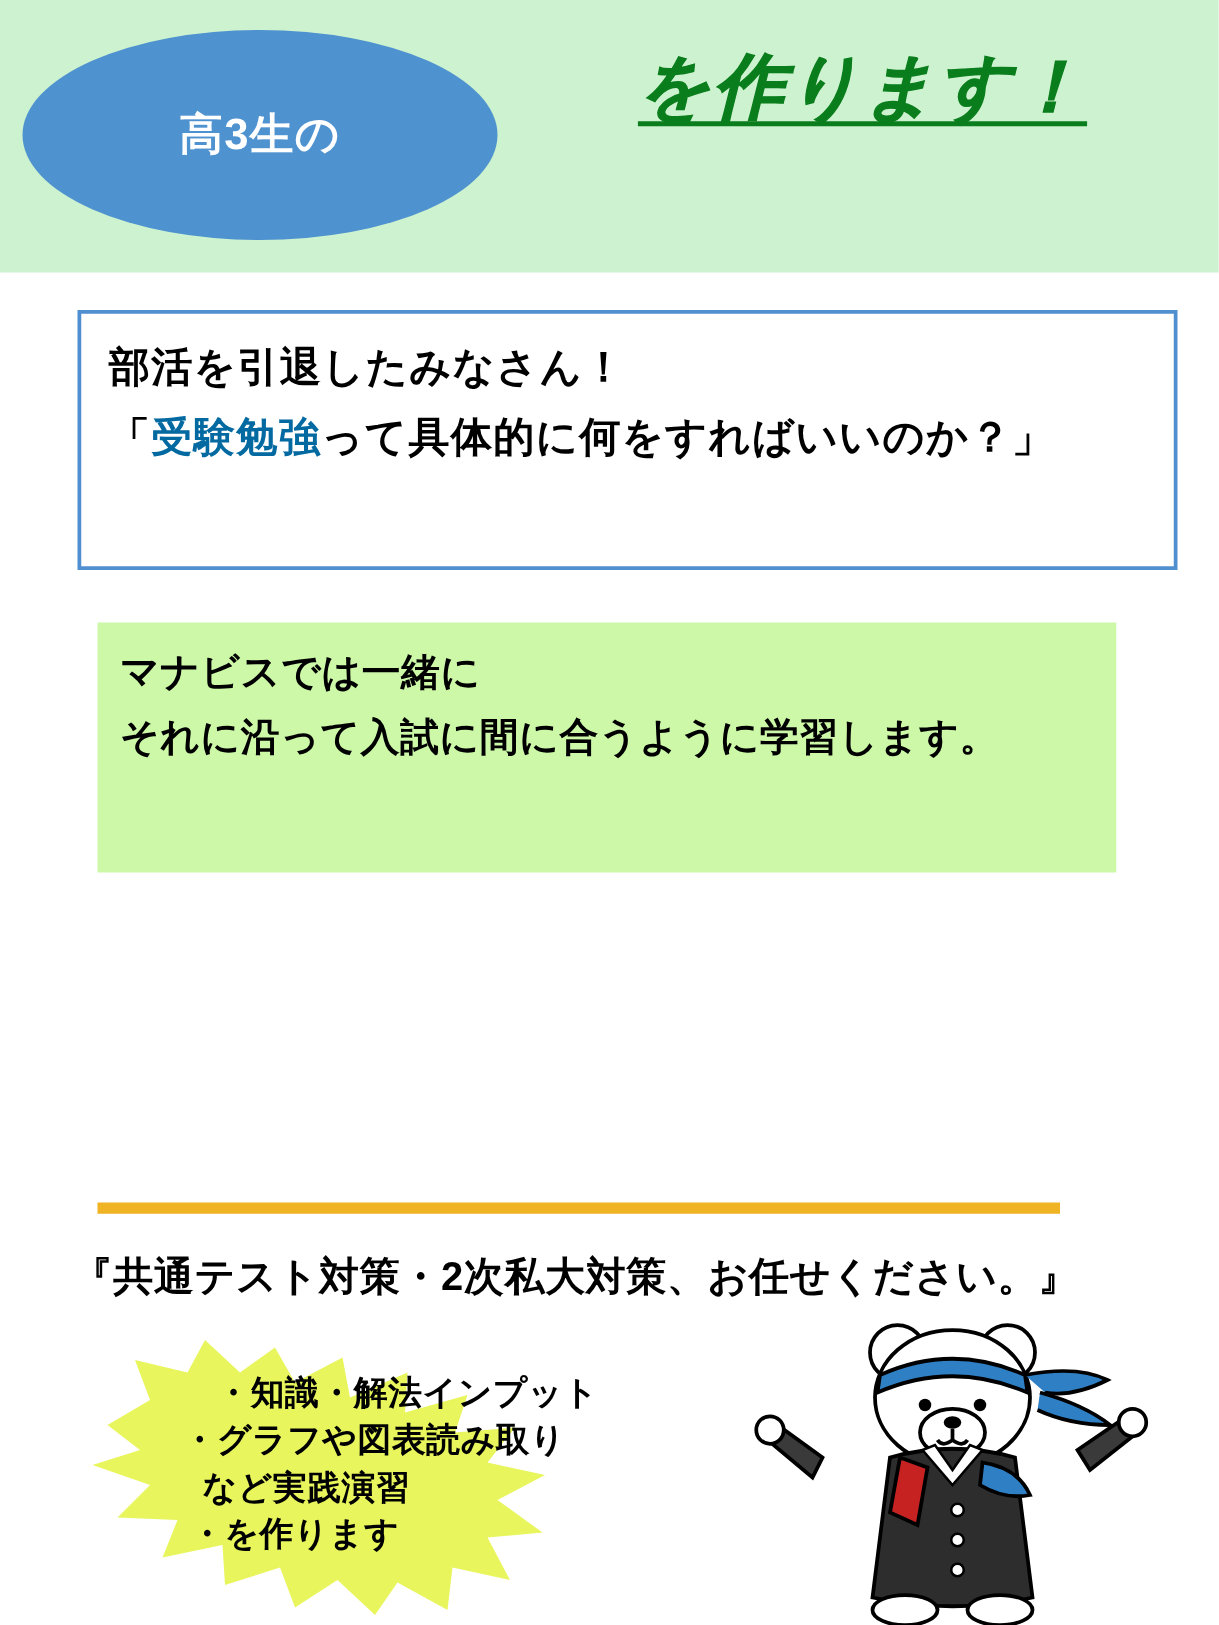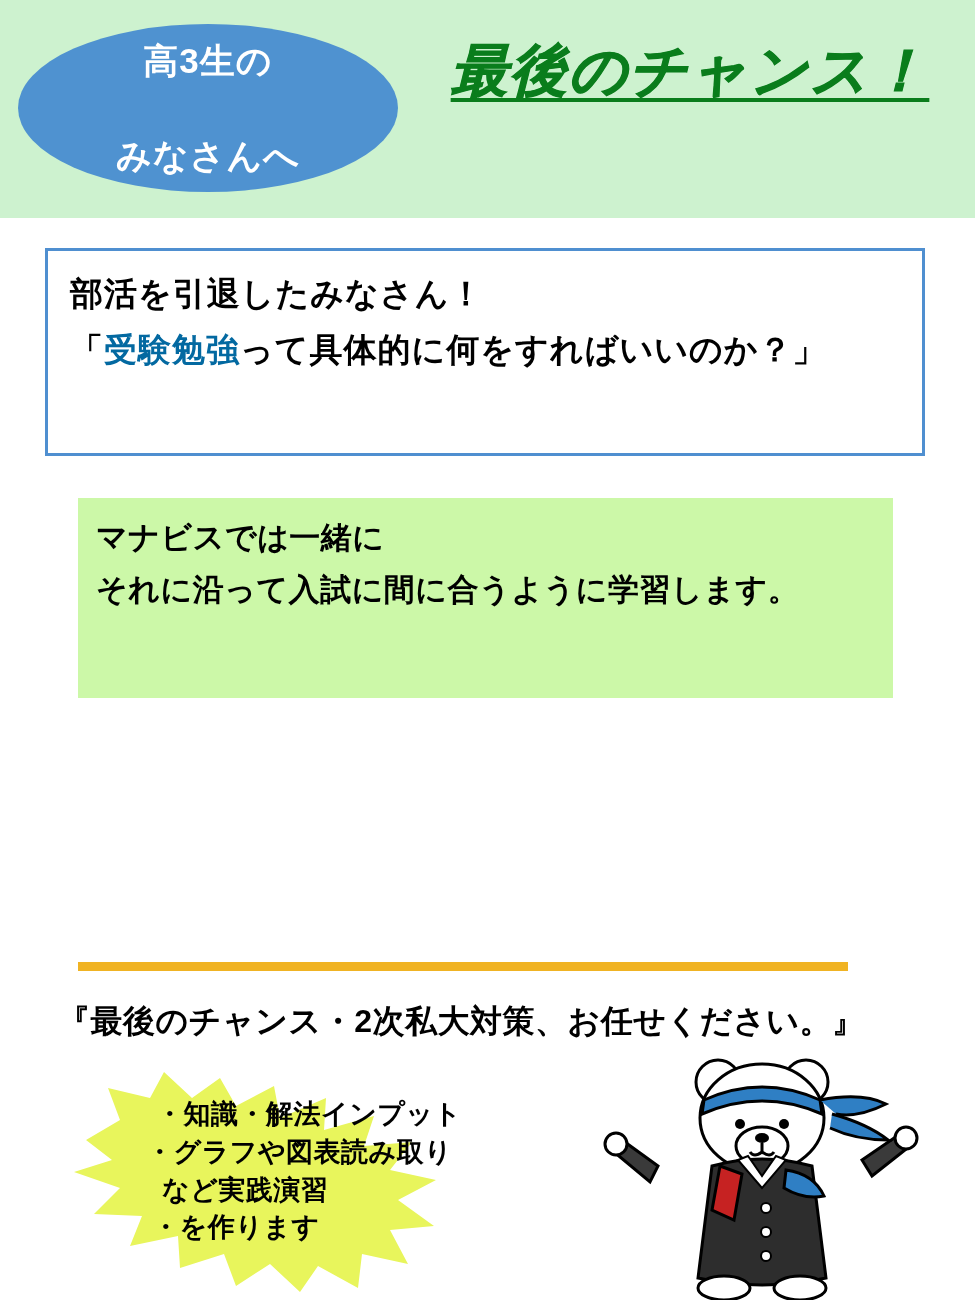--- a/index.html
+++ b/index.html
@@ -55,21 +55,21 @@
   .header-headline .hl-line {
     display: block;
     text-decoration: underline;
     text-decoration-thickness: 4px;
     text-underline-offset: 8px;
   }
 
   
   .question-box {
     position: absolute;
-    left: 45px; top: 248px;
+    left: 62px; top: 248px;
     width: 880px; height: 208px;
     border: 3px solid #4f8fd0;
     background: #ffffff;
     padding: 18px 22px 0 22px;
   }
   .question-box p {
     margin: 0 0 6px 0;
     font-size: 33px;
     font-weight: bold;
     color: #000000;
@@ -155,61 +155,60 @@
     position: absolute;
     left: 70px; top: 28px;
     width: 390px;
     font-size: 27px;
     font-weight: bold;
     color: #000000;
     line-height: 1.40;
     letter-spacing: 0.5px;
   }
   .burst-text div { white-space: nowrap; }
-  .bt1 { margin-left: 18px; }
+  .bt1 { margin-left: 35px; }
   .bt2 { margin-left: 8px; }
   .bt3 { margin-left: 24px; }
   .bt4 { margin-left: 14px; }
 
   
   .mascot {
     position: absolute;
     left: 600px; top: 1048px;
     width: 340px; height: 252px;
   }
 </style>
 </head>
 <body>
 
 <div class="header-band">
   <div class="header-ellipse">
     <span>高3生の</span>
-    <span>みなさんへ</span>
   </div>
   <div class="header-headline">
-    <span class="hl-line">最後のチャンス！</span>
+    <span class="hl-line">を作ります！</span>
   </div>
 </div>
 
 <div class="question-box">
   <p>部活を引退したみなさん！</p>
   <p><span>「</span><span class="red">受験勉強</span><span>って具体的に何をすればいいのか？」</span></p>
 </div>
 
 <div class="green-box">
   <p>マナビスでは一緒に</p>
   <p>それに沿って入試に間に合うように学習します。</p>
 </div>
 
 <div class="definition">
 </div>
 
 <div class="orange-rule"></div>
 
-<div class="catch-copy">『最後のチャンス・2次私大対策、お任せください。』</div>
+<div class="catch-copy">『共通テスト対策・2次私大対策、お任せください。』</div>
 
 <div class="burst">
   <svg width="470" height="225" viewBox="0 0 470 225">
     <polygon points="18,72 52,52 40,20 82,30 96,4 124,30 152,10 168,38 206,18 212,50 258,30 256,62 306,48 296,78 344,74 322,102 368,112 330,132 366,158 322,162 340,196 294,186 290,220 250,198 232,224 202,196 168,218 156,186 112,200 110,168 62,178 74,148 26,146 52,120 6,104 44,92" fill="#e8f55c"></polygon>
   </svg>
   <div class="burst-text">
     <div class="bt1">・知識・解法インプット</div>
     <div class="bt2">・グラフや図表読み取り</div>
     <div class="bt3">など実践演習</div>
     <div class="bt4">・を作ります</div>

